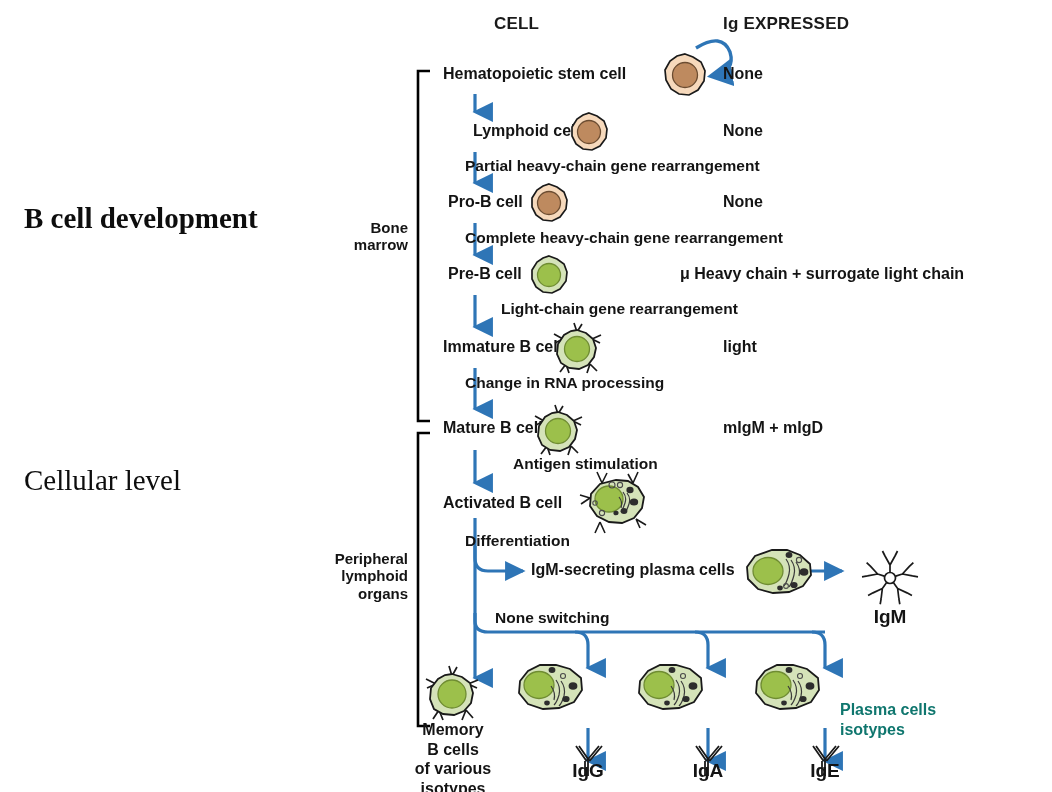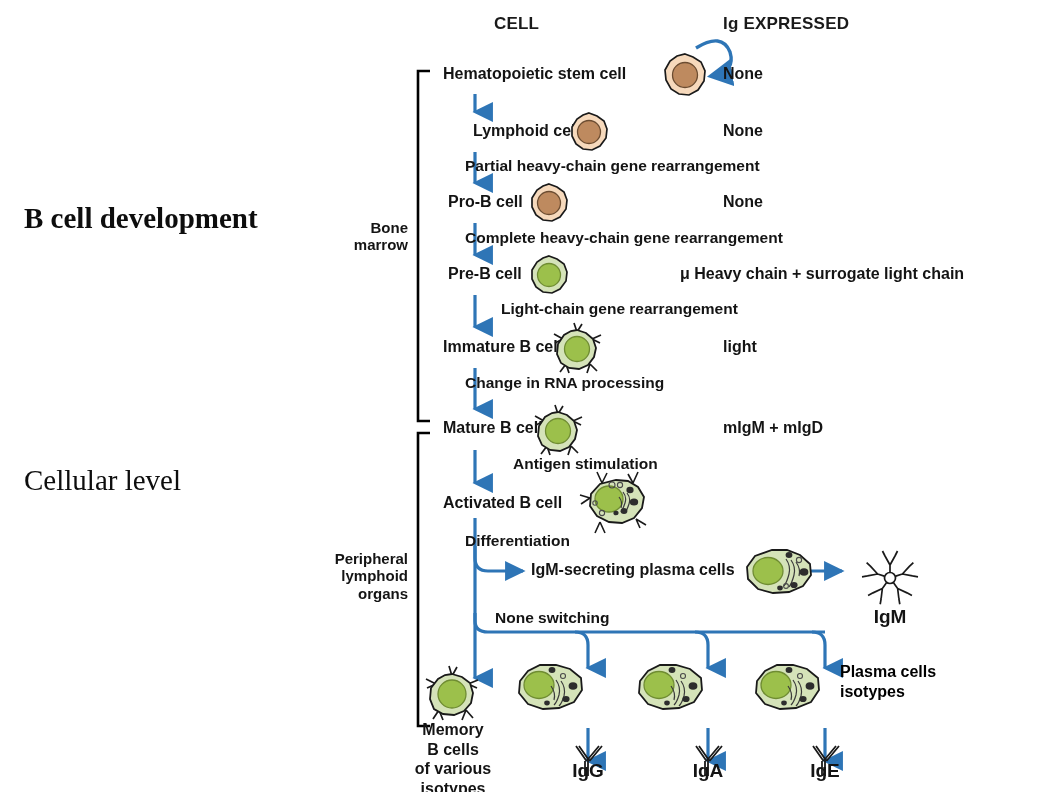--- a/index.html
+++ b/index.html
@@ -80,22 +80,23 @@
     font-weight: bold;
     font-size: 19px;
     color: #141414;
     white-space: nowrap;
     text-align: center;
   }
   .multiline {
     font-family: "Liberation Sans", sans-serif;
     font-weight: bold;
     font-size: 16px;
-    color: #000000;
+    color: #0f766e;
     line-height: 1.22;
+    margin-top: 38px;
   }
   .memlabel {
     font-family: "Liberation Sans", sans-serif;
     font-weight: bold;
     font-size: 16px;
     color: #141414;
     line-height: 1.22;
     text-align: center;
   }
   svg { display: block; overflow: visible; }

